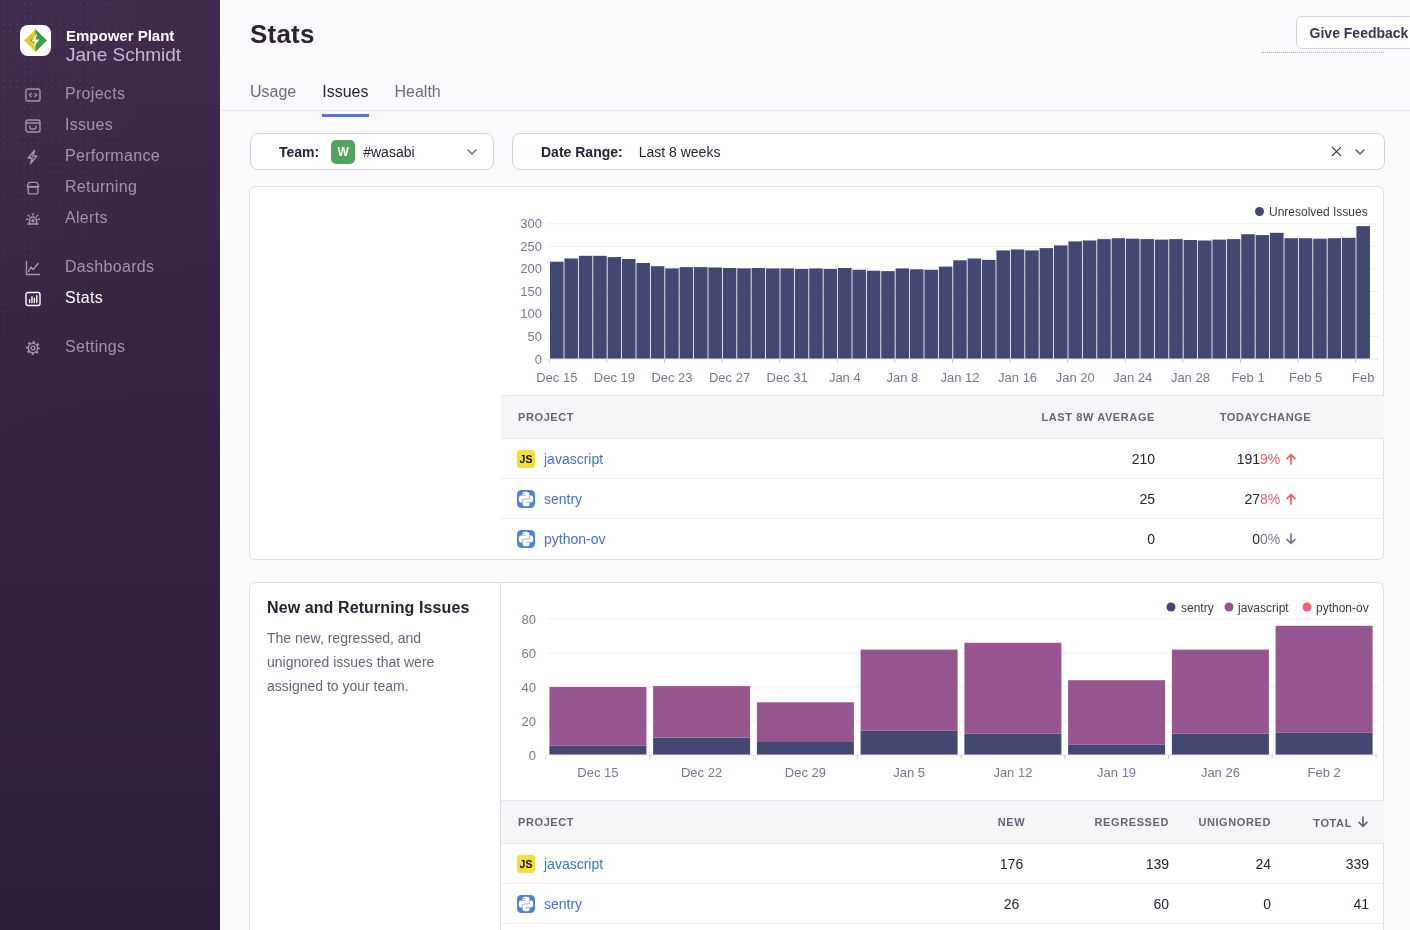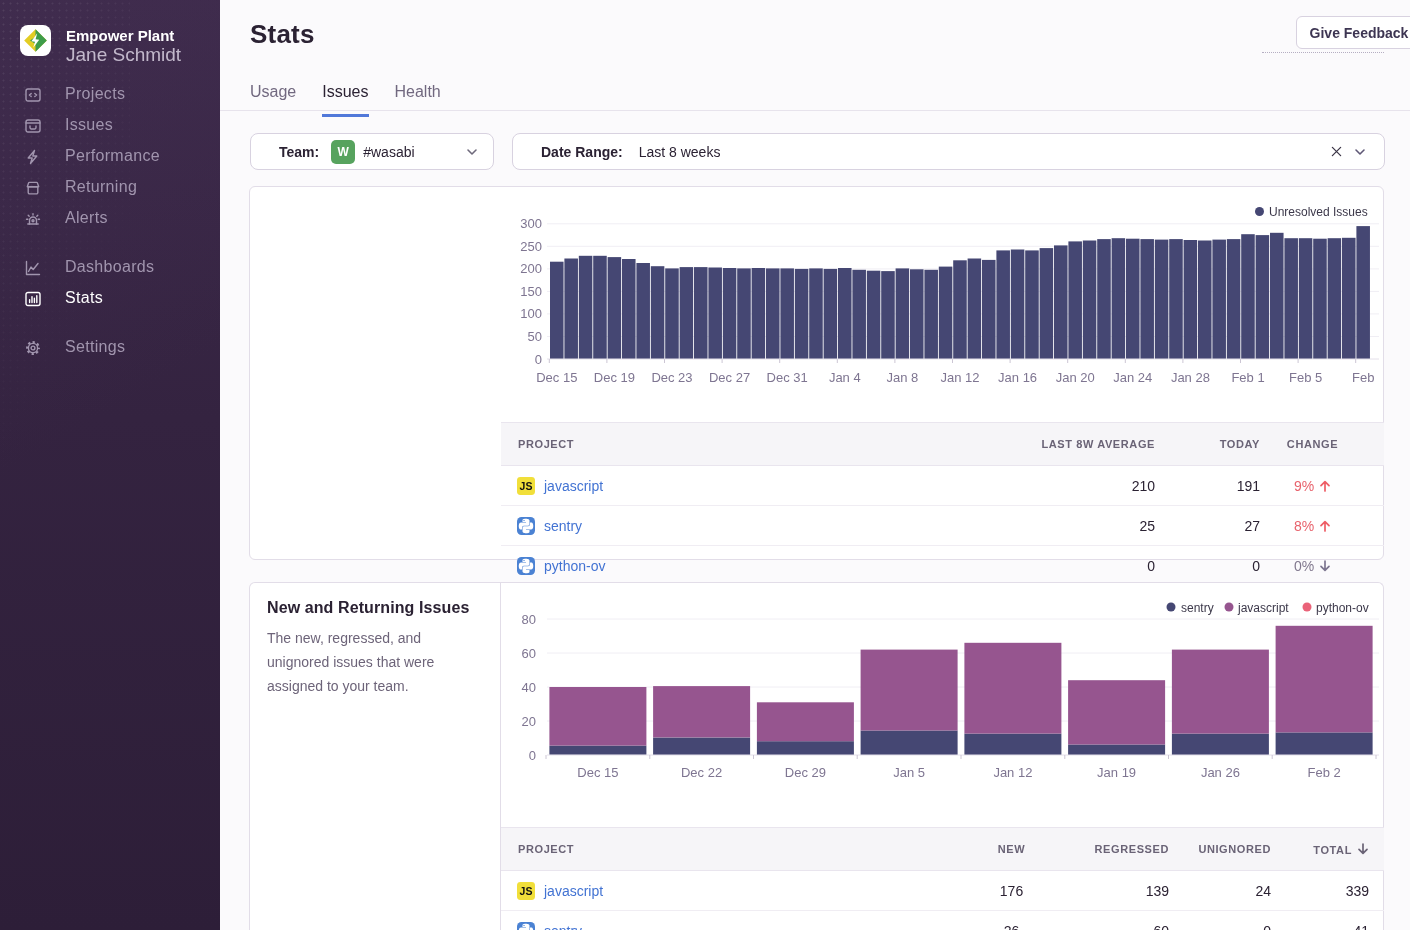--- a/index.html
+++ b/index.html
@@ -41,35 +41,35 @@
 .dateval { font-size:14px; color:#2b2233; margin-left:16px; }
 .xclose { margin-left:auto; }
 .panel { position:absolute; left:29px; width:1135px; background:#fff; border:1px solid #e2dde8; border-radius:6px; }
 .p1 { top:186px; height:374px; }
 .p2 { top:582px; height:352px; border-bottom:none; border-bottom-left-radius:0; border-bottom-right-radius:0; }
 .sidecol { position:absolute; left:0; top:0; width:251px; height:100%; border-right:1px solid #e2dde8; padding:16px 18px 0 17px; }
 .sidecol h2 { font-size:16px; color:#2b2233; font-weight:bold; letter-spacing:0.1px; }
 .sidecol p { margin-top:9px; font-size:14px; color:#6d6479; line-height:24px; }
 svg.c1, svg.c2 { position:absolute; left:251px; top:0; }
 svg text { font-family:"Liberation Sans",sans-serif; }
-.tbl { position:absolute; left:251px; width:883px;margin-top:27px; }
+.tbl { position:absolute; left:251px; width:883px; }
 .t1 { top:208px; }
 .t2 { top:217px; }
 .thead { display:flex; align-items:center; background:#f6f5f8; border-top:1px solid #e9e5ee; border-bottom:1px solid #e9e5ee;
   font-size:11px; font-weight:bold; color:#6a6376; letter-spacing:0.6px; }
 .t1 .thead { height:44px; }
 .t2 .thead { height:44px; }
 .trow { display:flex; align-items:center; height:40px; border-bottom:1px solid #f0edf3; font-size:14px; color:#2b2233; }
 .trow:last-child { border-bottom:none; }
 .cname { flex:1; display:flex; align-items:center; padding-left:16px; }
 .cname svg.pic { margin:0 9px 0 0; }
 .cname a { color:#4273d3; text-decoration:none; }
 .t1 .ca { width:160px; text-align:right; }
 .t1 .cb { width:105px; text-align:right; }
-.t1 .cc { width:105px; text-align:center; }
+.t1 .cc { width:105px; text-align:left; }
 .t1 .thead { padding-right:19px; }
 .t1 .trow { padding-right:19px; }
 .t2 .ca { width:105px; text-align:center; }
 .t2 .cb { width:105px; text-align:right; }
 .t2 .cc { width:102px; text-align:right; }
 .t2 .cd { width:98px; text-align:right; }
 .t2 .thead { padding-right:15px; }
 .t2 .trow { padding-right:15px; }
 .chg-up { color:#e8626c; }
 .chg-dn { color:#81788e; }

